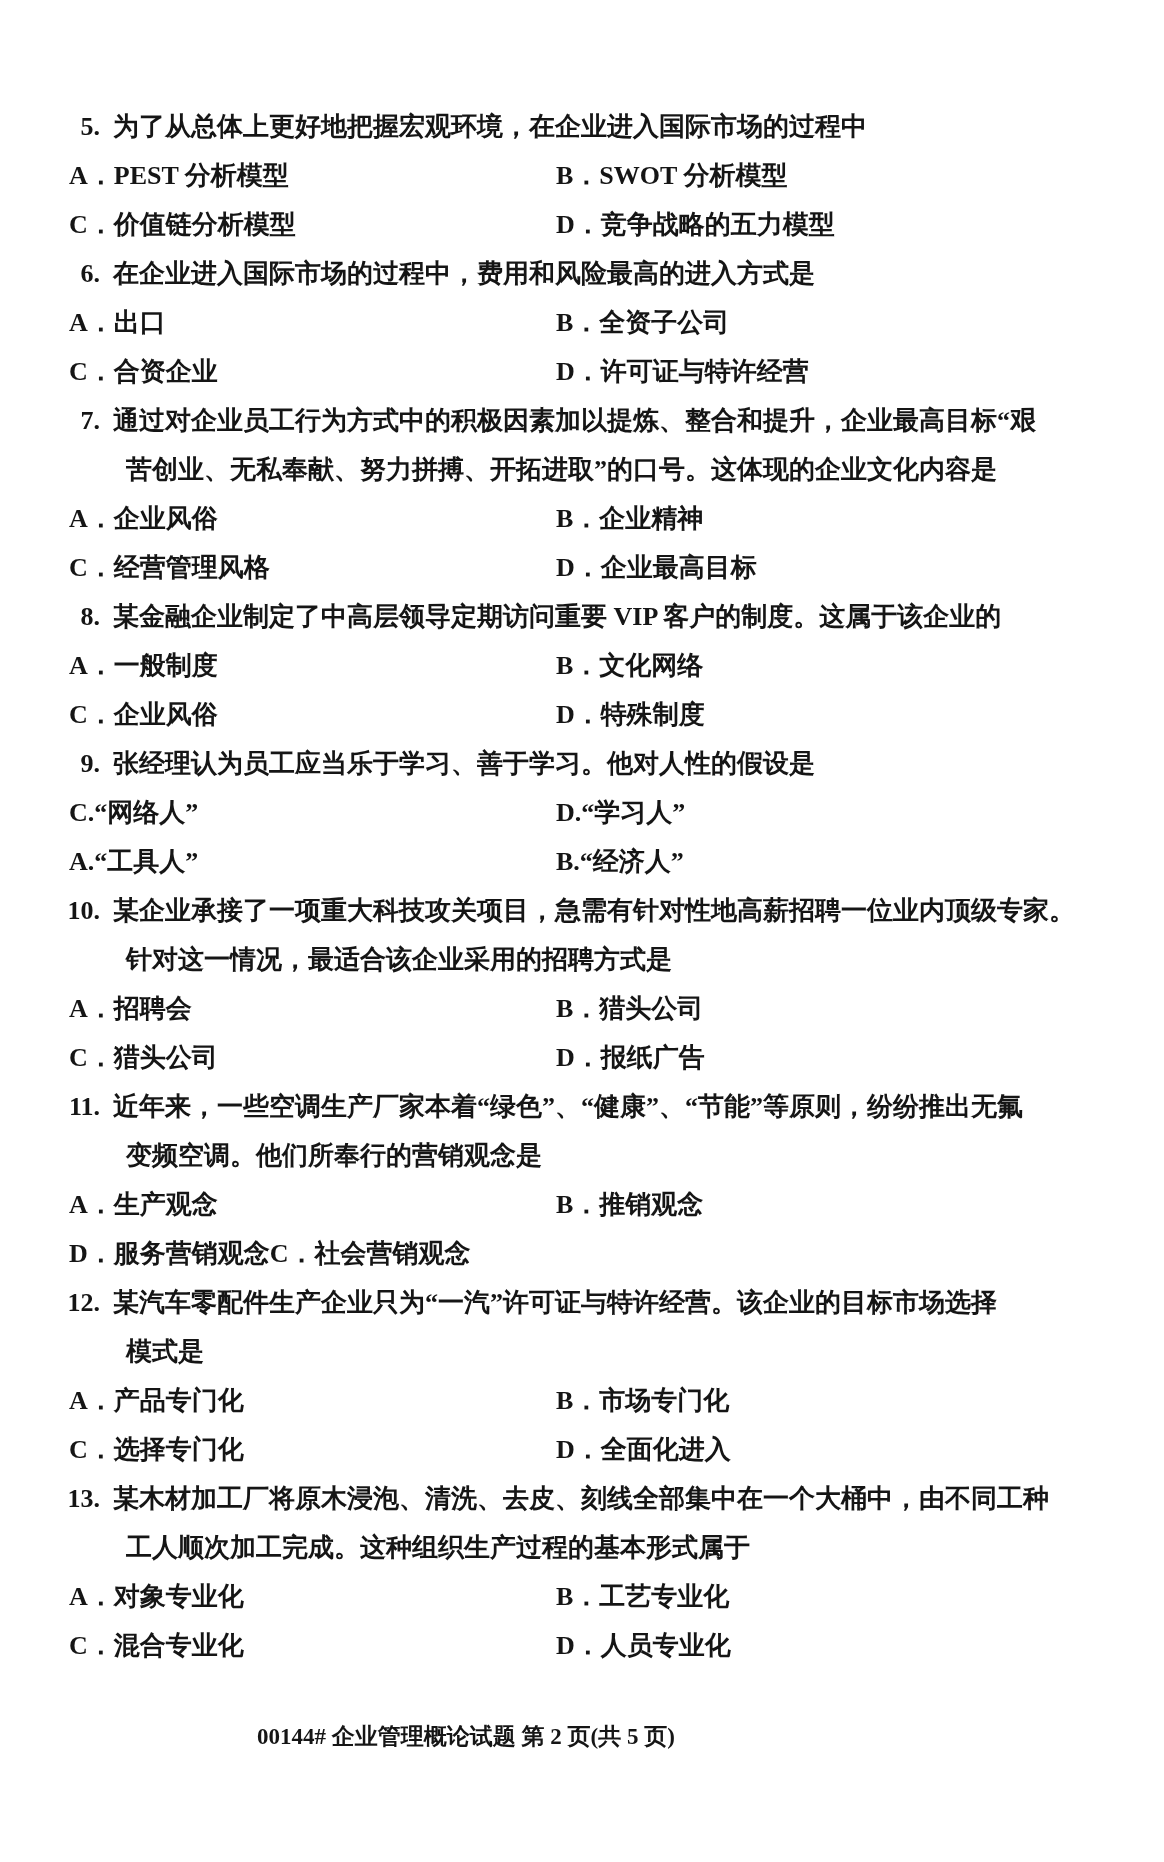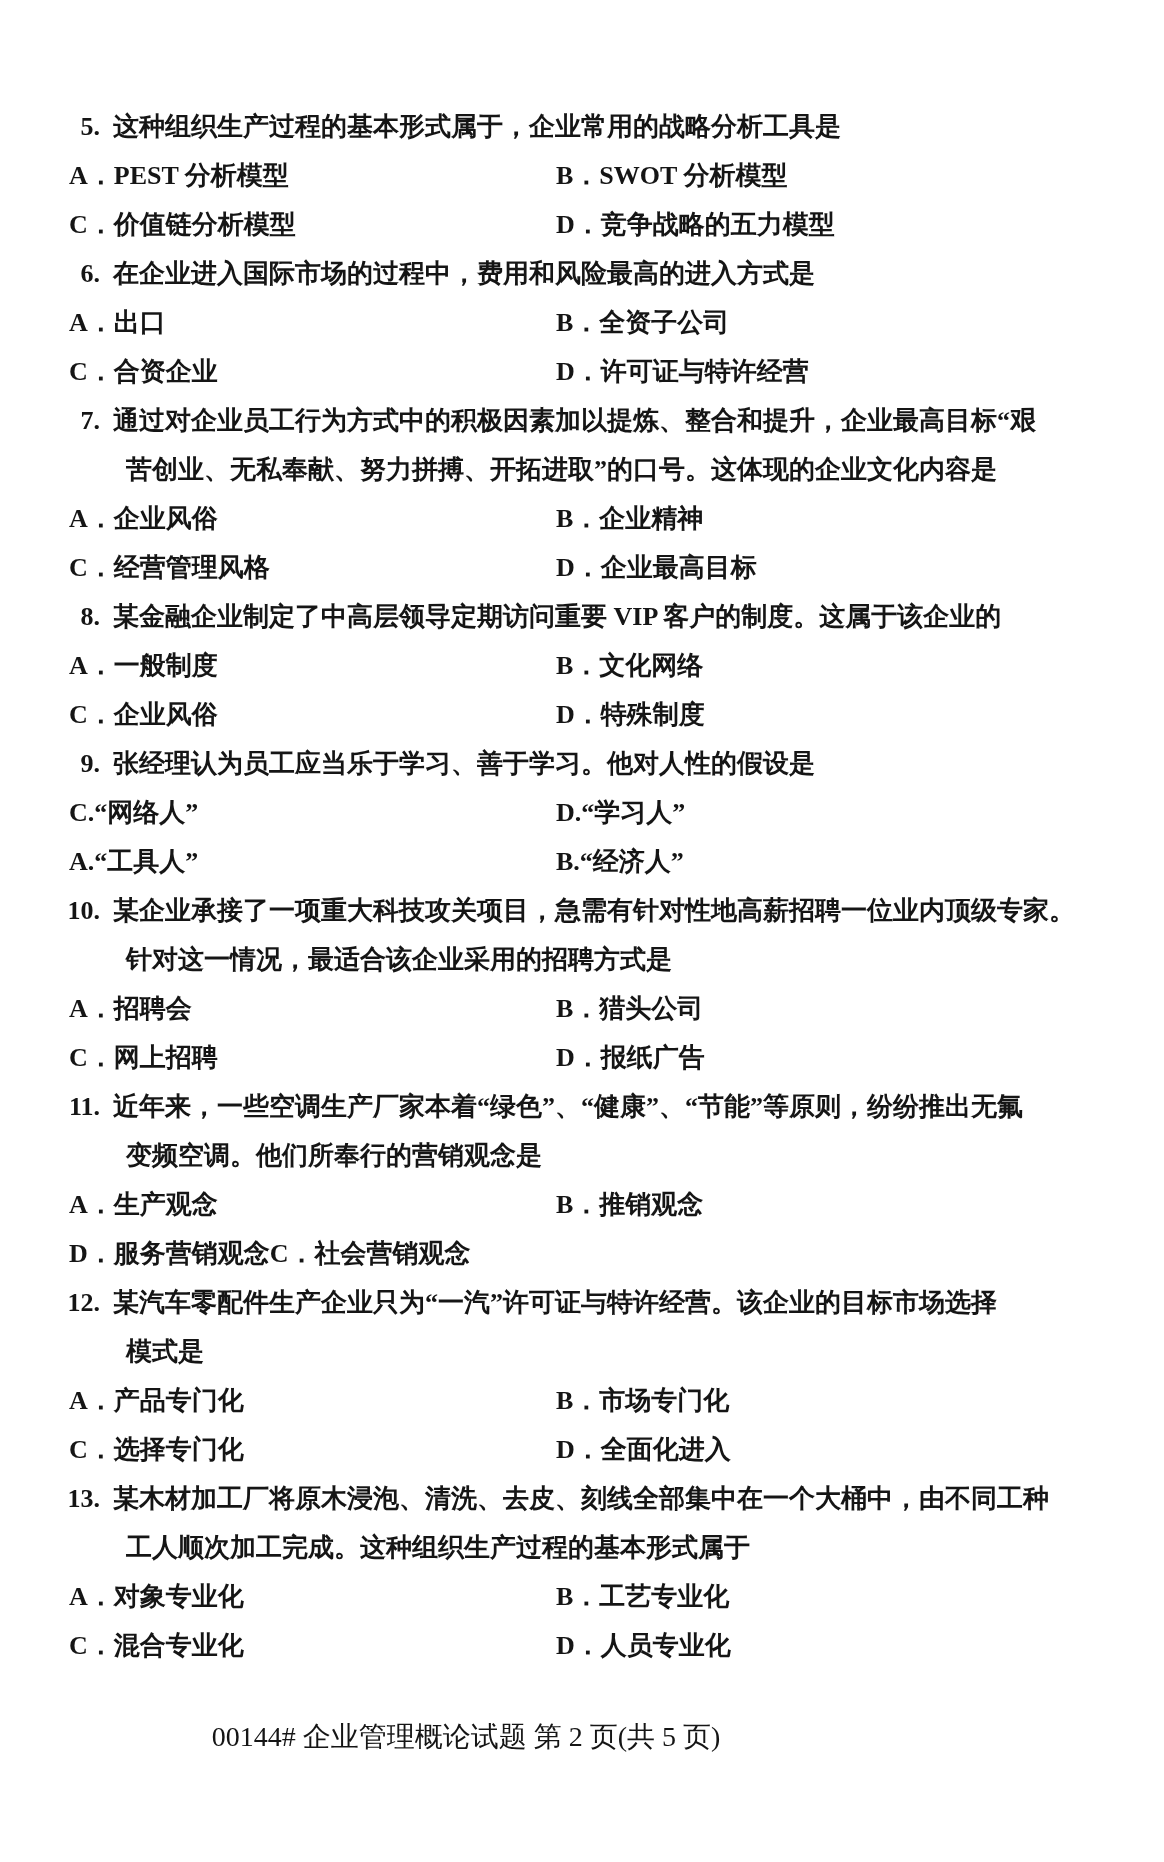--- a/index.html
+++ b/index.html
@@ -24,32 +24,32 @@
   }
   .qnum{flex:none;width:100px;text-align:right;}
   .qtext{margin-left:13px;}
   .qline.cont{padding-left:113px;}
   .opt-row{padding-left:69px;}
   .opt{display:block;}
   .opt.first{flex:none;width:487px;}
   .footer{
     position:absolute;top:1712px;left:0;width:932px;
     text-align:center;
-    font-size:28px;line-height:49px;font-weight:400;
+    font-size:23px;line-height:49px;font-weight:700;
   }
 </style>
 </head>
 <body>
 
 <div class="page">
   <main class="content" id="question-list">
       <section class="question">
         <div class="qline">
           <span class="qnum">5.</span>
-          <span class="qtext">这种组织生产过程的基本形式属于，企业常用的战略分析工具是</span>
+          <span class="qtext">为了从总体上更好地把握宏观环境，在企业进入国际市场的过程中</span>
         </div>
         <div class="opt-row">
           <span class="opt first">A．PEST 分析模型</span>
           <span class="opt">B．SWOT 分析模型</span>
         </div>
         <div class="opt-row">
           <span class="opt first">C．价值链分析模型</span>
           <span class="opt">D．竞争战略的五力模型</span>
         </div>
       </section>
@@ -118,21 +118,21 @@
           <span class="qtext">某企业承接了一项重大科技攻关项目，急需有针对性地高薪招聘一位业内顶级专家。</span>
         </div>
         <div class="qline cont">
           <span class="qtext">针对这一情况，最适合该企业采用的招聘方式是</span>
         </div>
         <div class="opt-row">
           <span class="opt first">A．招聘会</span>
           <span class="opt">B．猎头公司</span>
         </div>
         <div class="opt-row">
-          <span class="opt first">C．网上招聘</span>
+          <span class="opt first">C．猎头公司</span>
           <span class="opt">D．报纸广告</span>
         </div>
       </section>
       <section class="question">
         <div class="qline">
           <span class="qnum">11.</span>
           <span class="qtext">近年来，一些空调生产厂家本着“绿色”、“健康”、“节能”等原则，纷纷推出无氟</span>
         </div>
         <div class="qline cont">
           <span class="qtext">变频空调。他们所奉行的营销观念是</span>

